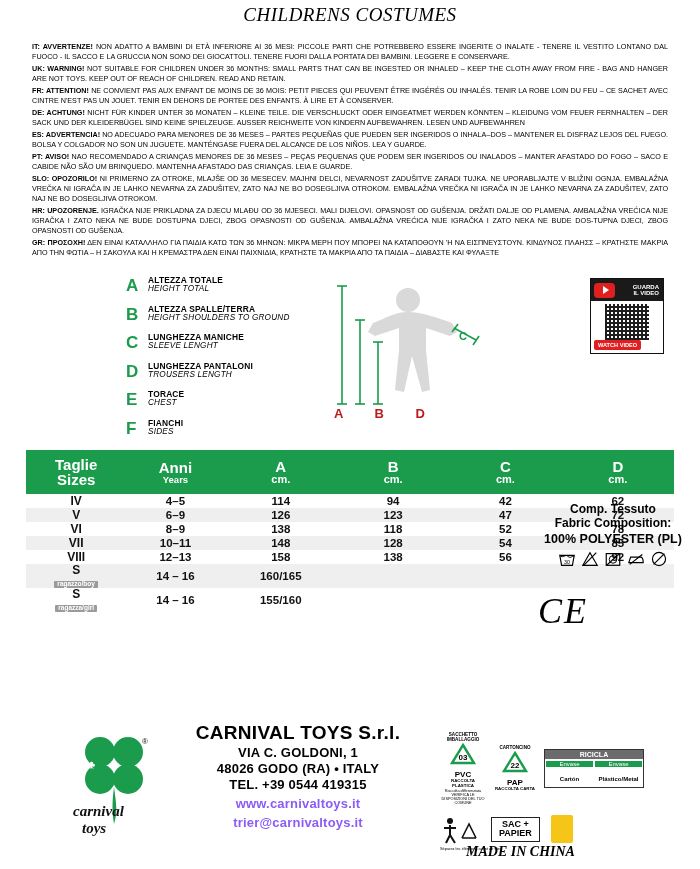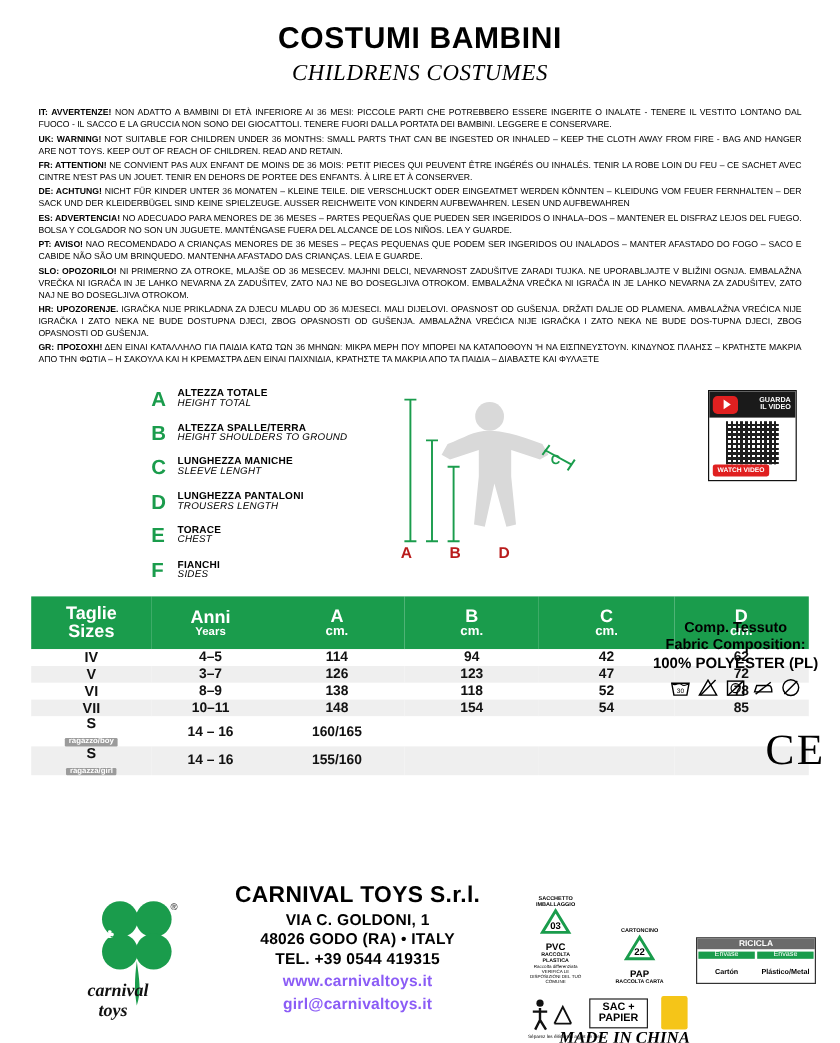--- a/index.html
+++ b/index.html
@@ -189,33 +189,34 @@
   .fabric .f3 { font-size:12.5px; font-weight:bold; margin-top:2px;}
   .care-icons {
     display:flex; justify-content:center; gap:5px; margin-top:4px;
   }
   .care-icons svg { display:block; }
   .ce {
     margin-top:22px;
     font-size:36px;
     font-family:"Liberation Serif", serif;
     letter-spacing:2px;
-    text-align:right;
+    text-align:left;
+    font-style:italic;
   }
 
   
   .footer { position:absolute; left:0; top:718px; width:700px; height:150px; }
   .brand { position:absolute; left:70px; top:10px; width:90px; height:110px; }
   .company { position:absolute; left:168px; top:0; width:260px; text-align:center; }
   .company .cname { font-size:19px; font-weight:bold; letter-spacing:0.3px; }
   .company .cline { font-size:13px; font-weight:bold; margin-top:1px; letter-spacing:0.2px;}
   .company .cweb { font-size:13px; font-weight:bold; color:#8b5cf6; margin-top:4px; letter-spacing:0.2px;}
 
   .recy { position:absolute; left:440px; top:10px; width:250px; }
-  .recy-row1 { display:flex; align-items:flex-end; gap:24px; }
+  .recy-row1 { display:flex; align-items:center; gap:6px; }
   .rbox { width:46px; text-align:center; }
   .rbox .rtop { font-size:4.6px; font-weight:bold; line-height:1.1;}
   .rbox .rnum { font-size:8px; font-weight:bold; }
   .rbox .rbot { font-size:4.4px; font-weight:bold; line-height:1.1; }
   .rbox .rbot2 { font-size:3.8px; line-height:1.1; }
   .reciclabox { border:1px solid #333; width:100px; }
   .reciclabox .rh { background:#6b6b6b; color:#fff; font-size:7px; font-weight:bold; text-align:center; padding:1px 0; }
   .reciclabox .rbody { display:flex; }
   .reciclabox .cell { flex:1; padding:2px 1px; text-align:center; }
   .reciclabox .cell .t { font-size:6px; color:#fff; background:#1a9c4c; display:block; }
@@ -225,21 +226,20 @@
   .triman { width:40px; height:30px; }
   .yellowbox { background:#f5c518; width:22px;height:28px; border-radius:2px; position:relative;}
   .small-note { font-size:3.9px; margin-top:2px; }
   .made { position:absolute; left:466px; top:122px; font-size:14px; font-style:italic; font-weight:bold; font-family:"Liberation Serif", serif;}
 </style>
 </head>
 <body>
 
 <div class="page">
 
-  <div class="title">COSTUMI BAMBINI</div>
   <div class="subtitle">CHILDRENS COSTUMES</div>
 
   <div class="warnings">
     <p><b>IT: AVVERTENZE!</b><span> NON ADATTO A BAMBINI DI ETÀ INFERIORE AI 36 MESI: PICCOLE PARTI CHE POTREBBERO ESSERE INGERITE O INALATE - TENERE IL VESTITO LONTANO DAL FUOCO - IL SACCO E LA GRUCCIA NON SONO DEI GIOCATTOLI. TENERE FUORI DALLA PORTATA DEI BAMBINI. LEGGERE E CONSERVARE.</span></p>
     <p><b>UK: WARNING!</b><span> NOT SUITABLE FOR CHILDREN UNDER 36 MONTHS: SMALL PARTS THAT CAN BE INGESTED OR INHALED – KEEP THE CLOTH AWAY FROM FIRE - BAG AND HANGER ARE NOT TOYS. KEEP OUT OF REACH OF CHILDREN.  READ AND RETAIN.</span></p>
     <p><b>FR: ATTENTION!</b><span> NE CONVIENT PAS AUX ENFANT DE MOINS DE 36 MOIS: PETIT PIECES QUI PEUVENT  ÊTRE INGÉRÉS OU INHALÉS. TENIR LA ROBE LOIN DU FEU – CE SACHET AVEC CINTRE N'EST PAS UN JOUET. TENIR EN DEHORS DE PORTEE DES ENFANTS. À LIRE ET À CONSERVER.</span></p>
     <p><b>DE: ACHTUNG!</b><span> NICHT FÜR KINDER UNTER 36 MONATEN – KLEINE TEILE. DIE VERSCHLUCKT ODER EINGEATMET WERDEN KÖNNTEN – KLEIDUNG VOM FEUER FERNHALTEN – DER SACK UND DER KLEIDERBÜGEL SIND KEINE SPIELZEUGE. AUßER REICHWEITE VON KINDERN AUFBEWAHREN. LESEN UND AUFBEWAHREN</span></p>
     <p><b>ES: ADVERTENCIA!</b><span> NO ADECUADO PARA MENORES DE 36 MESES – PARTES PEQUEÑAS QUE PUEDEN SER INGERIDOS O INHALA–DOS – MANTENER EL DISFRAZ LEJOS DEL FUEGO. BOLSA Y COLGADOR NO SON UN JUGUETE. MANTÉNGASE FUERA DEL ALCANCE DE LOS NIÑOS. LEA Y GUARDE.</span></p>
     <p><b>PT: AVISO!</b><span> NAO RECOMENDADO A CRIANÇAS MENORES DE 36 MESES – PEÇAS PEQUENAS QUE PODEM SER INGERIDOS OU INALADOS – MANTER AFASTADO DO FOGO – SACO E CABIDE NÃO SÃO UM BRINQUEDO. MANTENHA AFASTADO DAS CRIANÇAS. LEIA E GUARDE.</span></p>
     <p><b>SLO: OPOZORILO!</b><span> NI PRIMERNO ZA OTROKE, MLAJŠE OD 36 MESECEV. MAJHNI DELCI, NEVARNOST ZADUŠITVE ZARADI TUJKA. NE UPORABLJAJTE V BLIŽINI OGNJA. EMBALAŽNA VREČKA NI IGRAČA IN JE LAHKO NEVARNA ZA ZADUŠITEV, ZATO NAJ NE BO DOSEGLJIVA OTROKOM.  EMBALAŽNA VREČKA NI IGRAČA IN JE LAHKO NEVARNA ZA ZADUŠITEV, ZATO NAJ NE BO DOSEGLJIVA OTROKOM.</span></p>
@@ -385,41 +385,49 @@
       <tr>
         <td class="sz">IV</td>
         <td>4–5</td>
         <td>114</td>
         <td>94</td>
         <td>42</td>
         <td>62</td>
       </tr>
       <tr>
         <td class="sz">V</td>
-        <td>3–7</td>
+        <td>6–9</td>
         <td>126</td>
         <td>123</td>
         <td>47</td>
         <td>72</td>
       </tr>
       <tr>
         <td class="sz">VI</td>
         <td>8–9</td>
         <td>138</td>
         <td>118</td>
         <td>52</td>
         <td>78</td>
       </tr>
       <tr>
         <td class="sz">VII</td>
         <td>10–11</td>
         <td>148</td>
-        <td>154</td>
+        <td>128</td>
         <td>54</td>
         <td>85</td>
+      </tr>
+      <tr>
+        <td class="sz">VIII</td>
+        <td>12–13</td>
+        <td>158</td>
+        <td>138</td>
+        <td>56</td>
+        <td>92</td>
       </tr>
       <tr>
         <td class="sz">
           <div class="sz-wrap"><span>S</span><br><span class="sz-sub">ragazzo/boy</span></div>
         </td>
         <td>14 – 16</td>
         <td>160/165</td>
         <td></td>
         <td></td>
         <td></td>
@@ -485,21 +493,21 @@
         <text x="72" y="12" font-size="8" fill="#111" font-family="Liberation Sans, sans-serif">®</text>
       </svg>
     </div>
 
     <div class="company">
       <div class="cname">CARNIVAL TOYS S.r.l.</div>
       <div class="cline">VIA C. GOLDONI, 1</div>
       <div class="cline">48026 GODO (RA) • ITALY</div>
       <div class="cline">TEL. +39 0544 419315</div>
       <div class="cweb">www.carnivaltoys.it</div>
-      <div class="cweb">girl@carnivaltoys.it</div>
+      <div class="cweb">trier@carnivaltoys.it</div>
     </div>
 
     <div class="recy">
       <div class="recy-row1">
         <div class="rbox">
           <div class="rtop">SACCHETTO<br>IMBALLAGGIO</div>
           <svg width="30" height="24" viewBox="0 0 30 24">
             <path d="M15 3 L26 21 L4 21 Z" fill="none" stroke="#1a9c4c" stroke-width="2.4"></path>
             <text x="15" y="18" font-size="8" text-anchor="middle" font-weight="bold" font-family="Liberation Sans, sans-serif">03</text>
           </svg>

